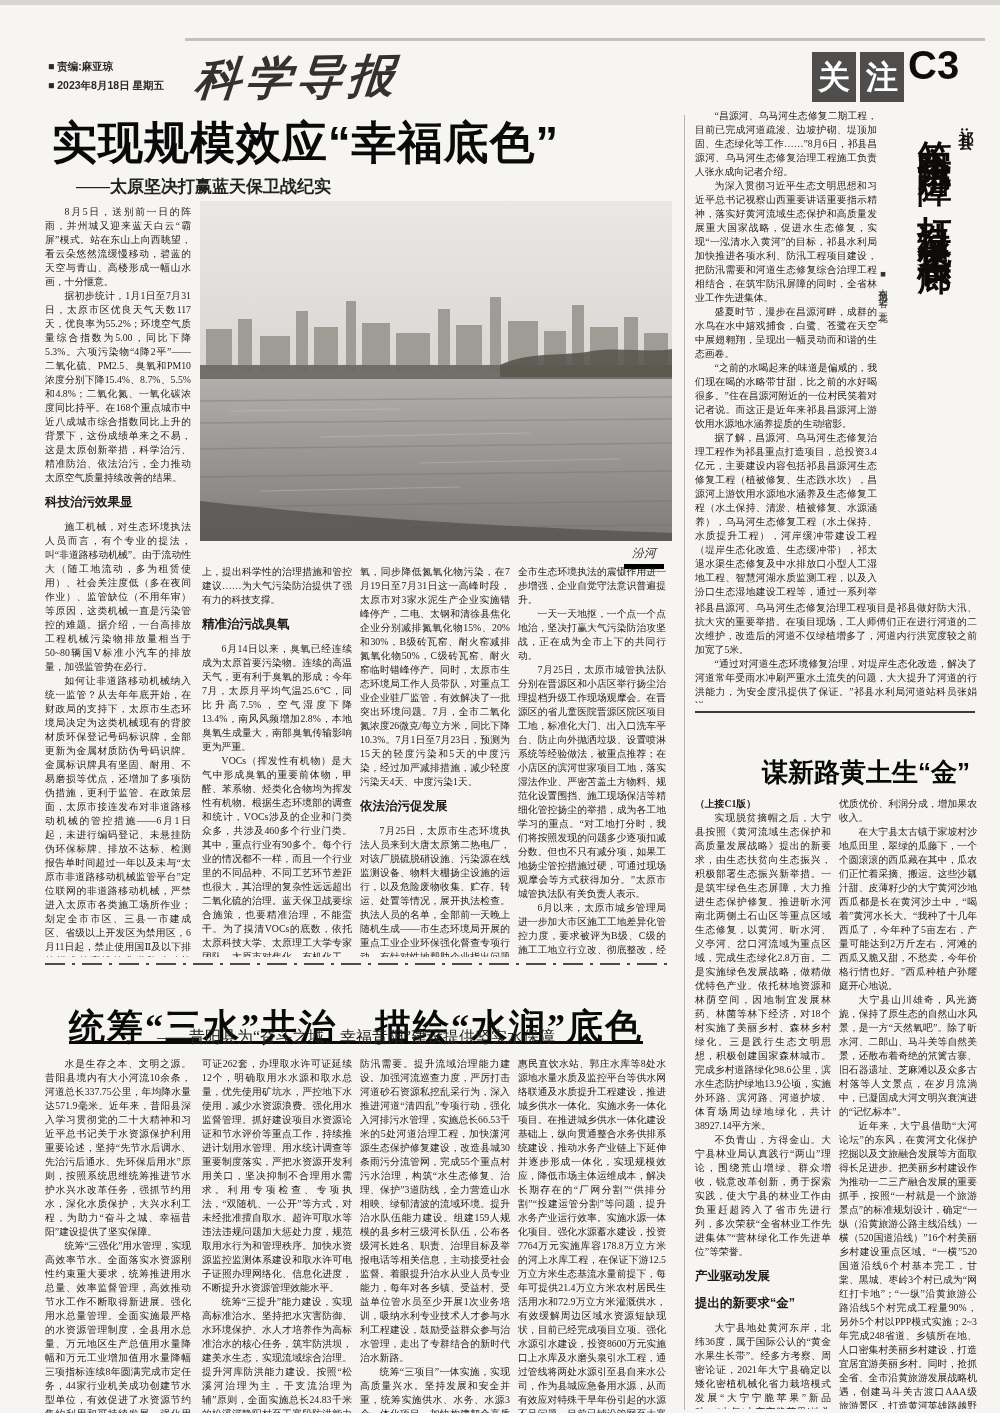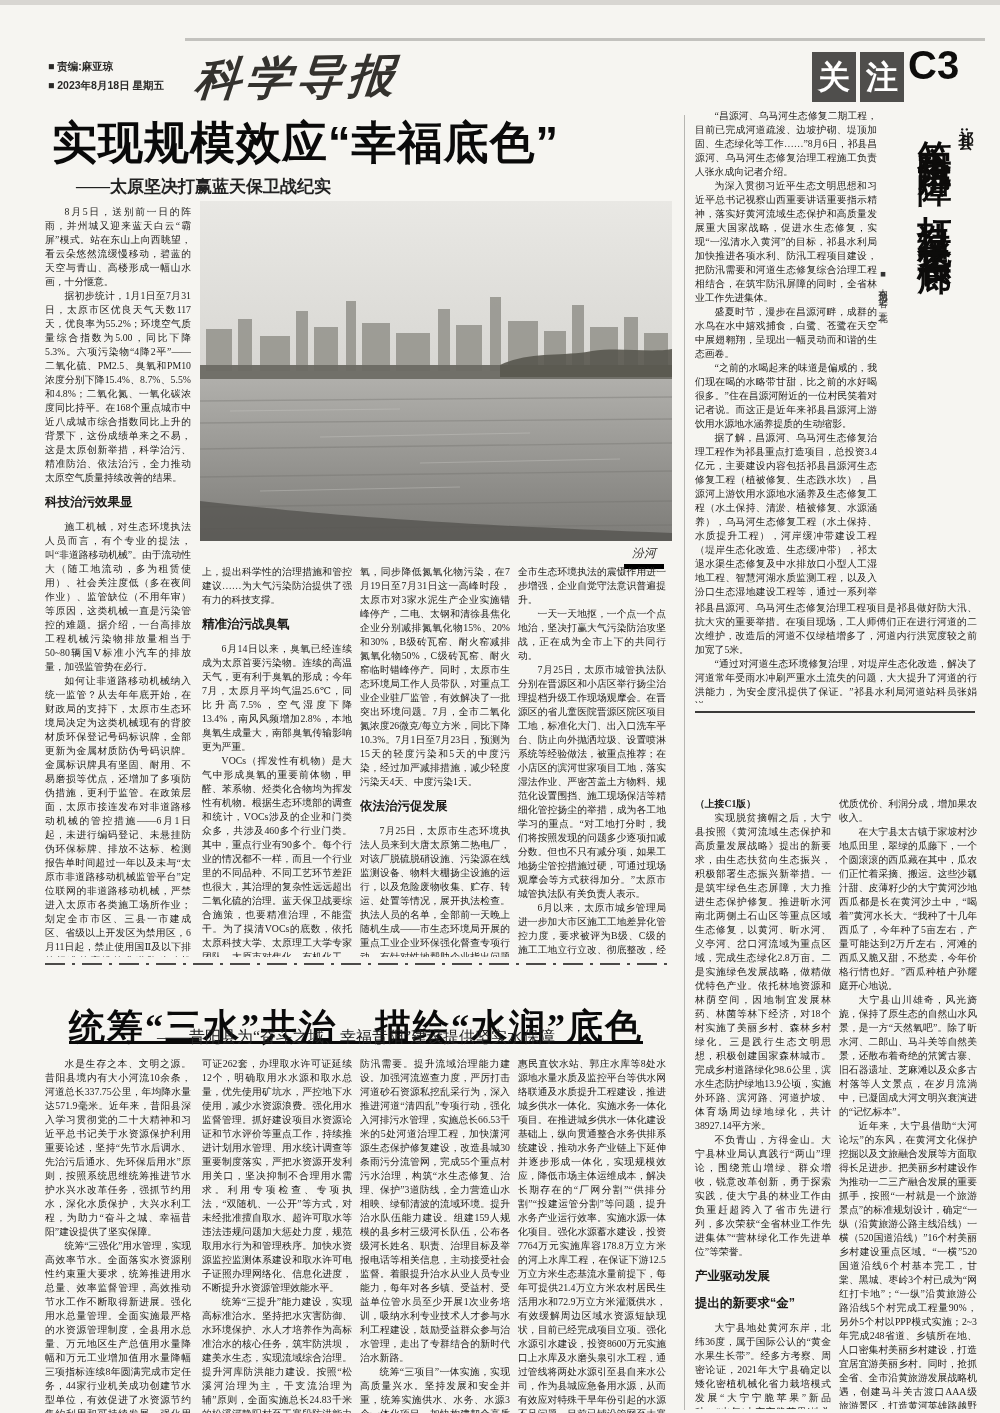--- a/index.html
+++ b/index.html
@@ -156,20 +156,21 @@
   <div class="abs qx-vert" style="left:893px;top:108px;height:492px;width:82px;">
     <div class="qx-prefix">祁县:</div>
     <div class="qx-big">筑牢防汛屏障　打造绿色生态长廊</div>
   </div>
   <div class="abs col" style="left:695px;top:596px;width:282px;height:102px;">
       <div class="para noindent">祁县昌源河、乌马河生态修复治理工程项目是祁县做好防大汛、抗大灾的重要举措。在项目现场，工人师傅们正在进行河道的二次维护，改造后的河道不仅绿植增多了，河道内行洪宽度较之前加宽了5米。</div>
       <div class="para">“通过对河道生态环境修复治理，对堤岸生态化改造，解决了河道常年受雨水冲刷严重水土流失的问题，大大提升了河道的行洪能力，为安全度汛提供了保证。”祁县水利局河道站科员张娟说。</div>
     </div>
   <div class="abs hrule-dark" style="left:695px;top:706px;width:280px;"></div>
 
+  <div class="abs h-daning" style="left:762px;top:750px;">谋新路黄土生“金”</div>
   <div class="abs col" style="left:695px;top:792px;width:136px;height:612px;">
       <div class="note">（上接C1版）</div>
       <div class="para">实现脱贫摘帽之后，大宁县按照《黄河流域生态保护和高质量发展战略》提出的新要求，由生态扶贫向生态振兴，积极部署生态振兴新举措。一是筑牢绿色生态屏障，大力推进生态保护修复。推进昕水河南北两侧土石山区等重点区域生态修复，以黄河、昕水河、义亭河、岔口河流域为重点区域，完成生态绿化2.8万亩。二是实施绿色发展战略，做精做优特色产业。依托林地资源和林荫空间，因地制宜发展林药、林菌等林下经济，对18个村实施了美丽乡村、森林乡村绿化。三是践行生态文明思想，积极创建国家森林城市。完成乡村道路绿化98.6公里，滨水生态防护绿地13.9公顷，实施外环路、滨河路、河道护坡、体育场周边绿地绿化，共计38927.14平方米。</div>
       <div class="para">不负青山，方得金山。大宁县林业局认真践行“两山”理论，围绕荒山增绿、群众增收，锐意改革创新，勇于探索实践，使大宁县的林业工作由负重赶超跨入了省市先进行列，多次荣获“全省林业工作先进集体”“营林绿化工作先进单位”等荣誉。</div>
       <div class="colhead">产业驱动发展</div>
       <div class="colhead">提出的新要求“金”</div>
       <div class="para">大宁县地处黄河东岸，北纬36度，属于国际公认的“黄金水果生长带”。经多方考察、周密论证，2021年大宁县确定以矮化密植机械化省力栽培模式发展“大宁宁脆苹果”新品种。“去年‘大宁宁脆苹果’地头收购价每斤9元，一些精品果还制作成了礼盒，一箱六斤装，市场售价298元。”大宁县曲峨镇白村“大宁宁脆苹果”示范基地，村党支部书记兼村委主任冯元明介绍，“2017年，我们从陕西引进‘秦脆’苹果，并与‘烟富8号’红富士嫁接而成新品种‘大宁宁脆苹果’，在全县小范围试验种植取得成功。”</div>
     </div>
   <div class="abs col" style="left:839px;top:792px;width:138px;height:612px;">
       <div class="para noindent">优质优价、利润分成，增加果农收入。</div>

